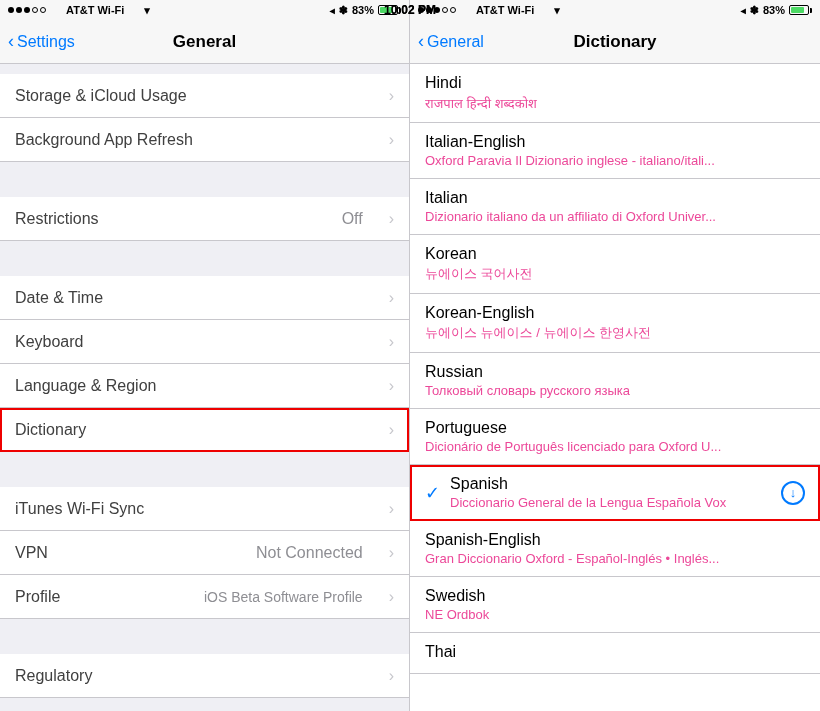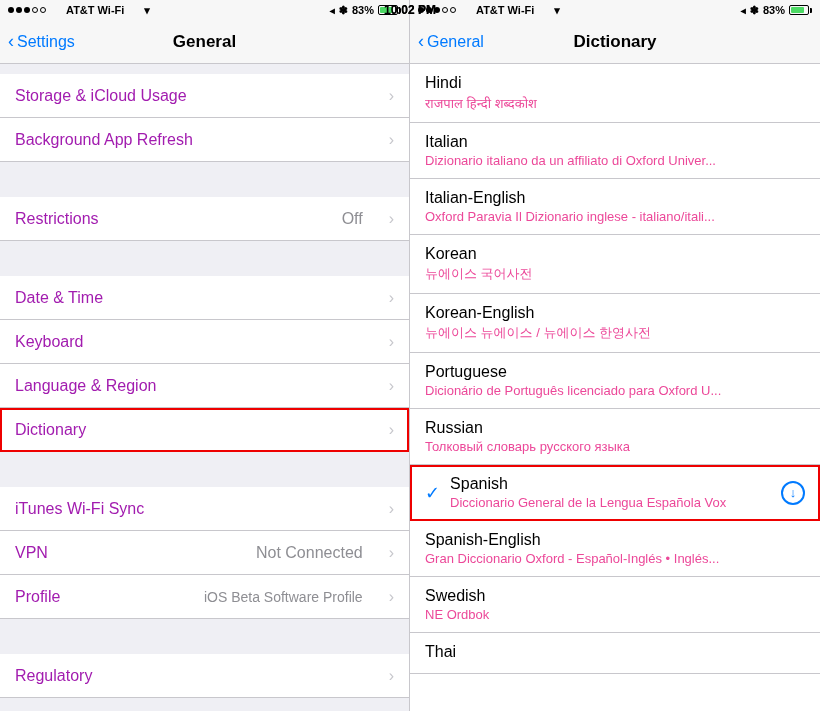--- a/index.html
+++ b/index.html
@@ -104,21 +104,21 @@
       display: flex;
       align-items: center;
       padding: 0 15px;
       position: relative;
     }
     .list-item:first-child {
       border-top: 0.5px solid #c8c7cc;
     }
     .list-item .label {
       font-size: 16px;
-      color: #a21caf;
+      color: #404040;
       flex: 1;
     }
     .list-item .value {
       font-size: 16px;
       color: #8e8e93;
       margin-right: 22px;
     }
     .chevron-right {
       color: #c7c7cc;
       font-size: 16px;
@@ -332,61 +332,61 @@
 
     <div class="dict-item">
       <div class="dict-item-text">
         <div class="dict-item-name">Hindi</div>
         <div class="dict-item-desc">राजपाल हिन्दी शब्दकोश</div>
       </div>
     </div>
 
     <div class="dict-item">
       <div class="dict-item-text">
+        <div class="dict-item-name">Italian-English</div>
+        <div class="dict-item-desc">Oxford Paravia  Il Dizionario inglese - italiano/itali...</div>
+      </div>
+    </div>
+
+    <div class="dict-item">
+      <div class="dict-item-text">
         <div class="dict-item-name">Italian</div>
         <div class="dict-item-desc">Dizionario italiano da un affiliato di Oxford Univer...</div>
       </div>
     </div>
 
     <div class="dict-item">
       <div class="dict-item-text">
-        <div class="dict-item-name">Italian-English</div>
-        <div class="dict-item-desc">Oxford Paravia  Il Dizionario inglese - italiano/itali...</div>
-      </div>
-    </div>
-
-    <div class="dict-item">
-      <div class="dict-item-text">
         <div class="dict-item-name">Korean</div>
         <div class="dict-item-desc">뉴에이스 국어사전</div>
       </div>
     </div>
 
     <div class="dict-item">
       <div class="dict-item-text">
         <div class="dict-item-name">Korean-English</div>
         <div class="dict-item-desc">뉴에이스 뉴에이스 / 뉴에이스 한영사전</div>
       </div>
     </div>
 
 
     <div class="dict-item">
       <div class="dict-item-text">
+        <div class="dict-item-name">Russian</div>
+        <div class="dict-item-desc">Толковый словарь русского языка</div>
+      </div>
+    </div>
+
+    <div class="dict-item">
+      <div class="dict-item-text">
         <div class="dict-item-name">Portuguese</div>
         <div class="dict-item-desc">Dicionário de Português licenciado para Oxford U...</div>
       </div>
     </div>
 
-    <div class="dict-item">
-      <div class="dict-item-text">
-        <div class="dict-item-name">Russian</div>
-        <div class="dict-item-desc">Толковый словарь русского языка</div>
-      </div>
-    </div>
-
     <div class="dict-item selected">
       <span class="checkmark">✓</span>
       <div class="dict-item-text">
         <div class="dict-item-name">Spanish</div>
         <div class="dict-item-desc">Diccionario General de la Lengua Española Vox</div>
       </div>
       <div class="download-icon"></div>
     </div>
 
     <div class="dict-item">

